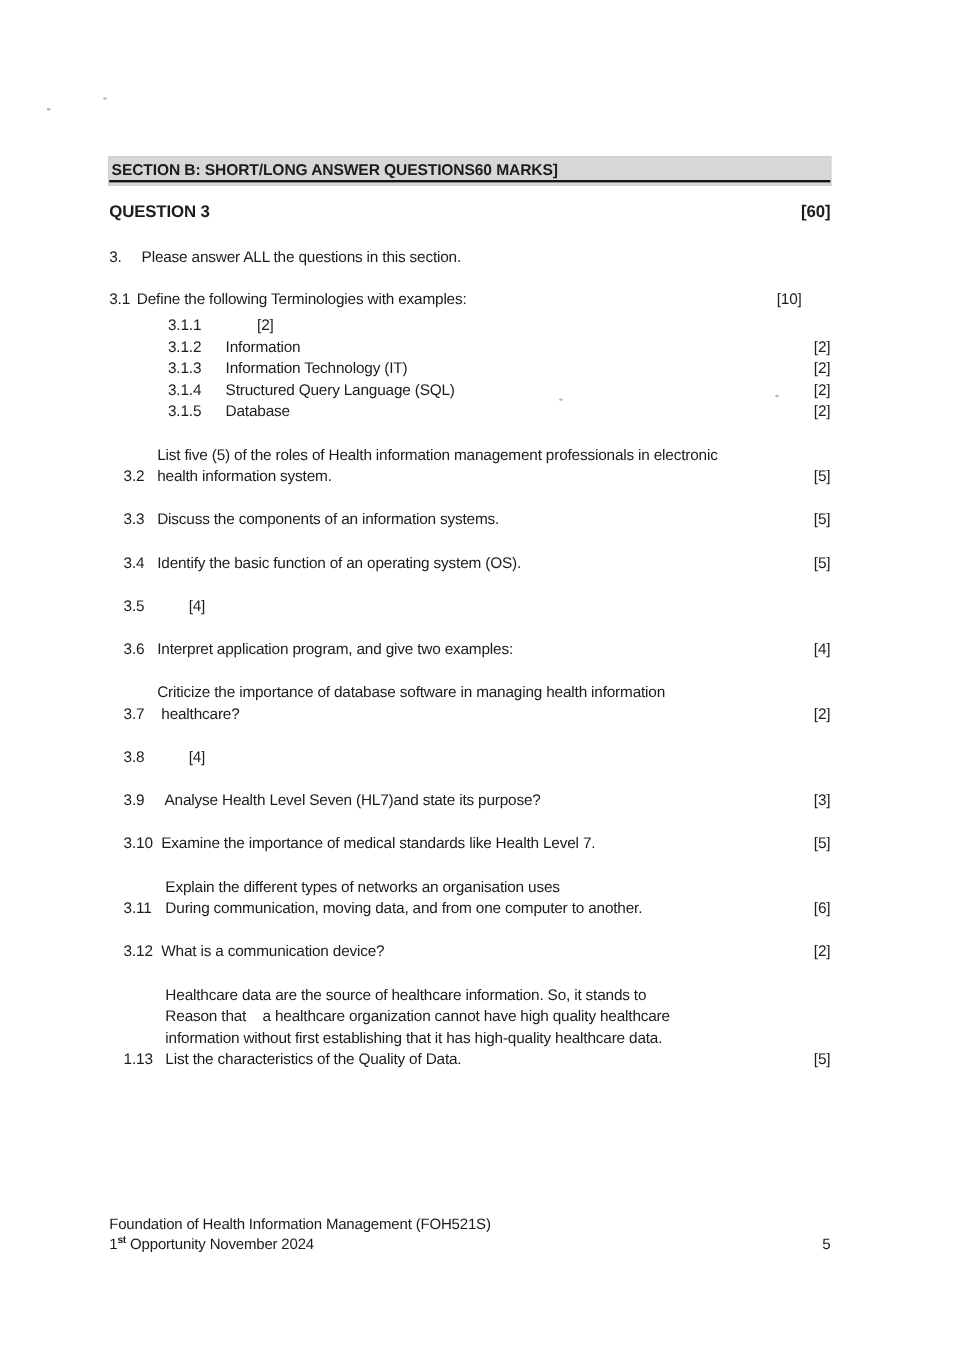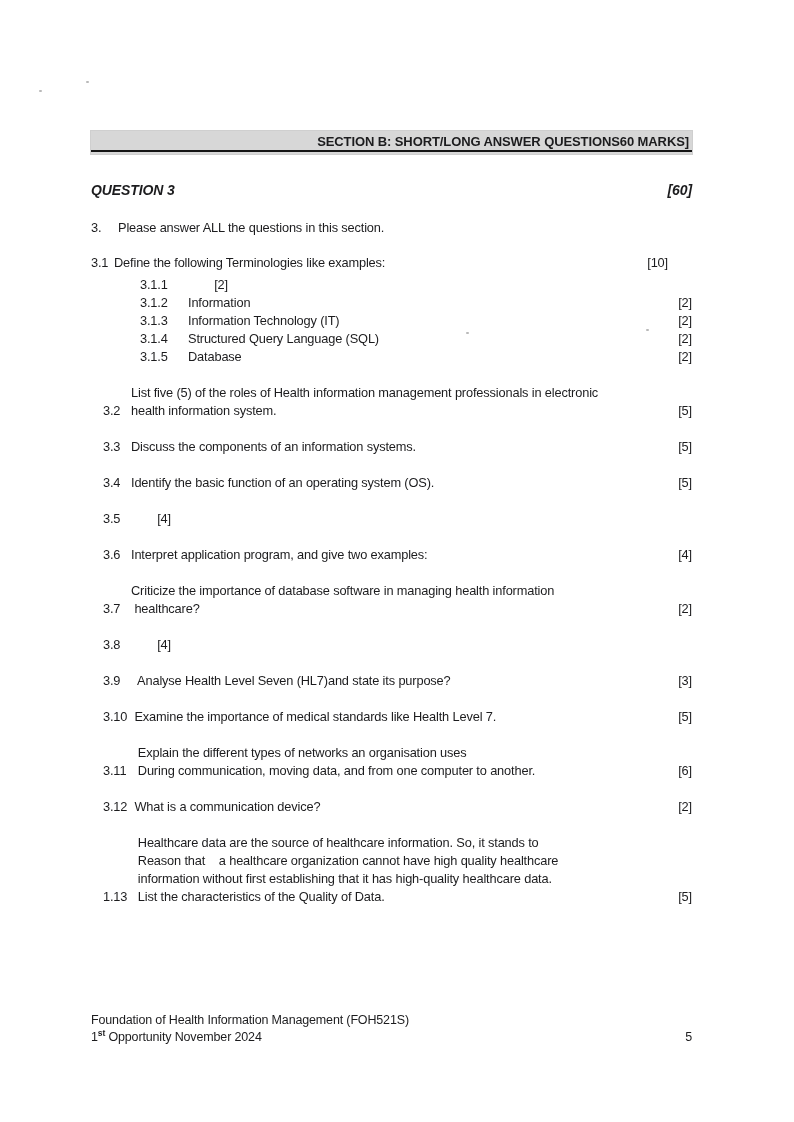--- a/index.html
+++ b/index.html
@@ -11,32 +11,32 @@
     color:#1c1c1e;
     overflow:hidden;
   }
   .content{position:absolute;left:91px;top:131px;width:601px;}
 
   
   .secbar{
     position:relative;
     background:#d7d7d7;
     height:21px;
-    display:flex;justify-content:flex-end;align-items:center;
+    display:flex;justify-content:flex-start;align-items:center;
     padding:0 3px 2px 2px;
     box-shadow:0 0 0 1px #cfcfcf;
   }
   .secbar .t{font-weight:700;font-size:13px;letter-spacing:-0.1px;}
   .secbar-underline{position:absolute;left:0;right:0;bottom:2px;height:2px;background:#141414;}
 
   
   .qheader{
     display:flex;justify-content:space-between;
-    margin-top:28px;
-    font-weight:700;font-size:14px;letter-spacing:-0.1px;font-style:italic;
+    margin-top:14px;
+    font-weight:700;font-size:14px;letter-spacing:-0.1px;
   }
 
   
   .row{display:flex;align-items:flex-end;font-size:12.8px;line-height:18px;letter-spacing:-0.15px;}
   .row .num{flex:none;}
   .row .text{flex:1;white-space:pre;}
   .row .marks{flex:none;width:44px;text-align:right;align-self:flex-end;}
 
   .row-intro{margin-top:21px;}
   .row-intro .num{width:27px;}
@@ -89,21 +89,21 @@
       <span>[60]</span>
     </div>
 
     <div class="row row-intro">
       <span class="num">3.</span>
       <span class="text">Please answer ALL the questions in this section.</span>
     </div>
 
     <div class="row row-q31">
       <span class="num">3.1</span>
-      <span class="text">Define the following Terminologies like examples:</span>
+      <span class="text">Define the following Terminologies with examples:</span>
       <span class="marks">[10]</span>
     </div>
 
     <div class="subitems">
       <div class="sub">
         <span class="num">3.1.1</span>
         <span class="marks">[2]</span>
       </div>
       <div class="sub">
         <span class="num">3.1.2</span>

